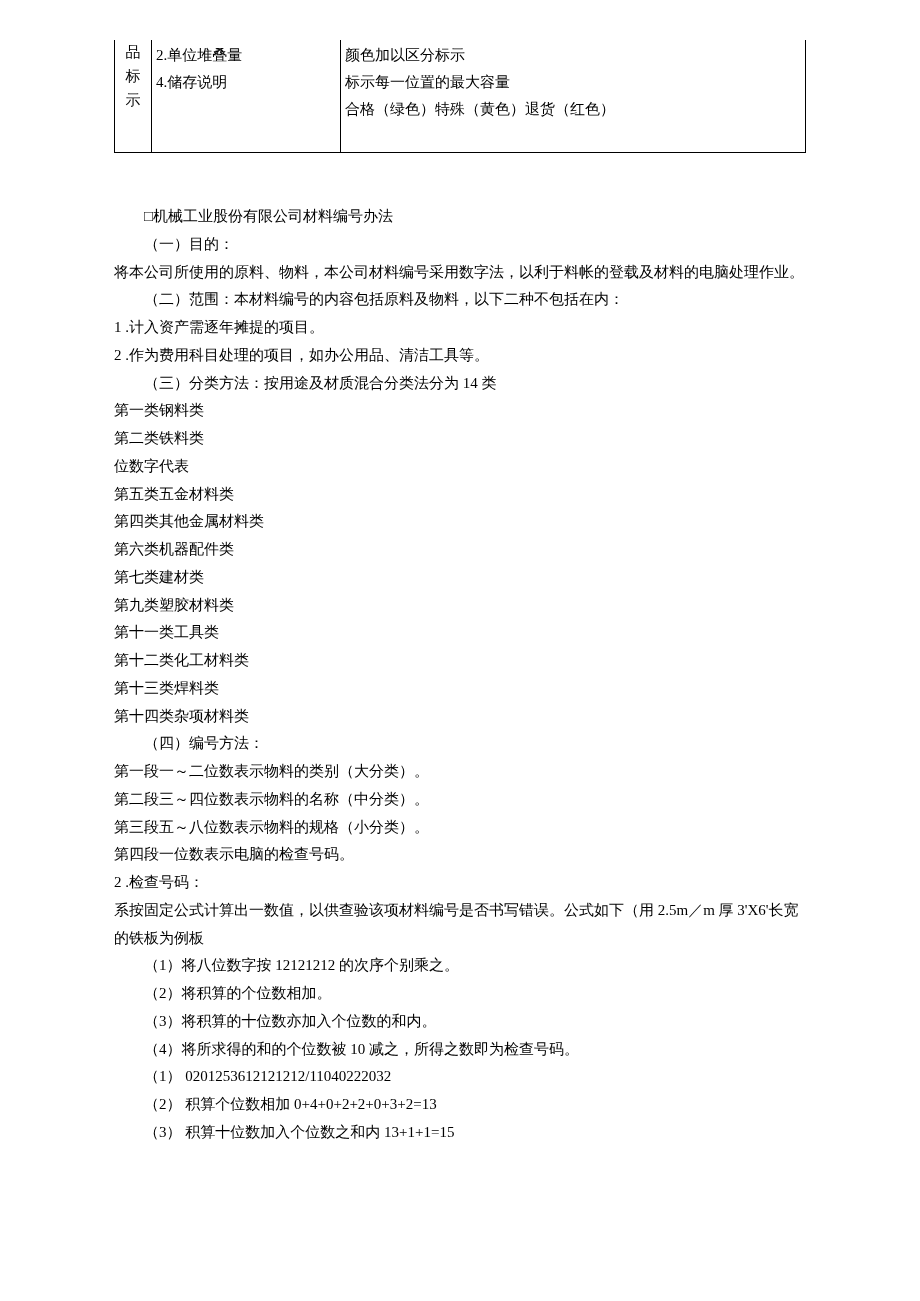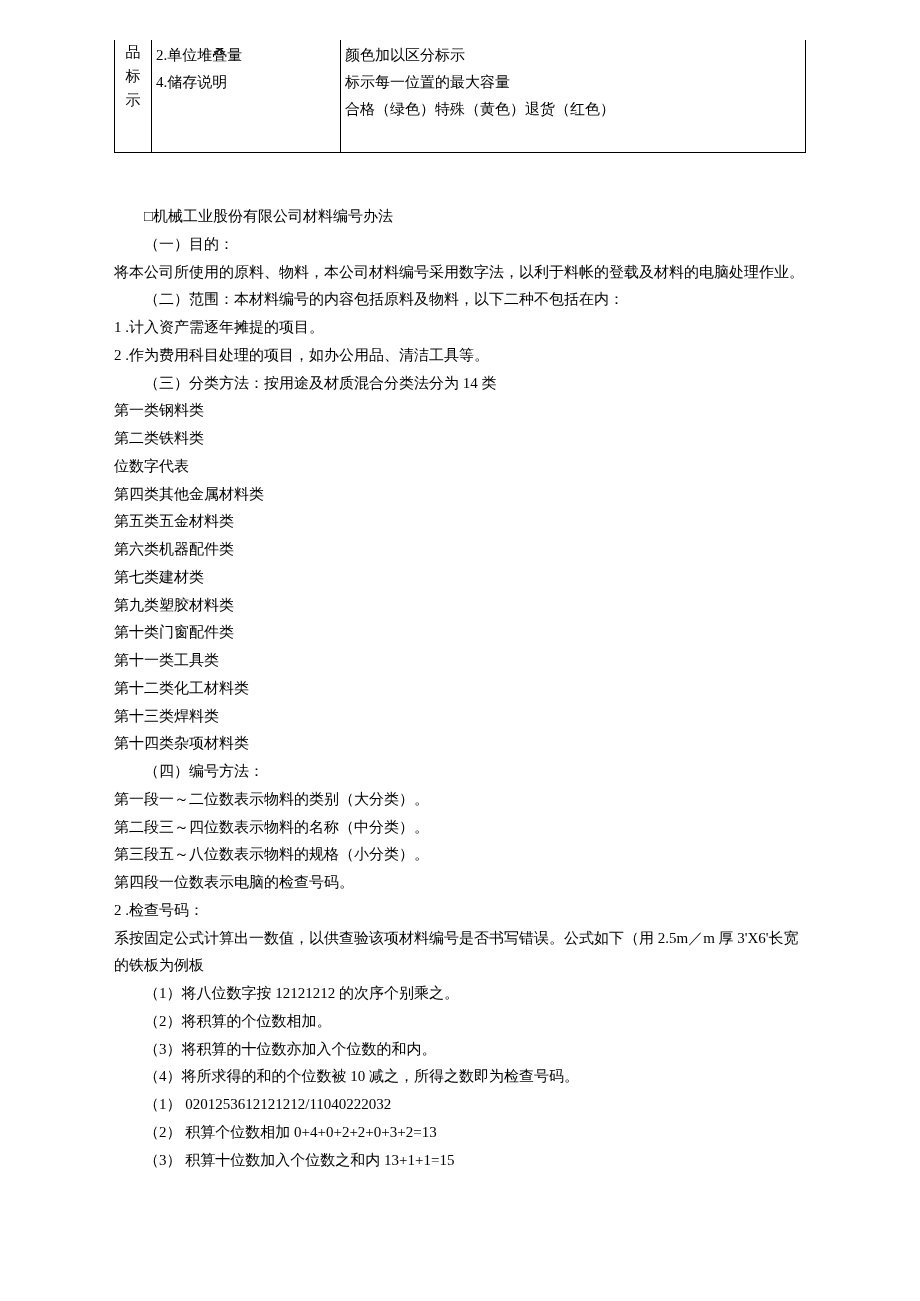--- a/index.html
+++ b/index.html
@@ -91,26 +91,25 @@
     <p>将本公司所使用的原料、物料，本公司材料编号采用数字法，以利于料帐的登载及材料的电脑处理作业。</p>
 
     <p class="indent">（二）范围：本材料编号的内容包括原料及物料，以下二种不包括在内：</p>
     <p>1 .计入资产需逐年摊提的项目。</p>
     <p>2 .作为费用科目处理的项目，如办公用品、清洁工具等。</p>
 
     <p class="indent">（三）分类方法：按用途及材质混合分类法分为 14 类</p>
     <p>第一类钢料类</p>
     <p>第二类铁料类</p>
     <p>位数字代表</p>
+    <p>第五类五金材料类</p>
     <p>第四类其他金属材料类</p>
-    <p>第五类五金材料类</p>
     <p>第六类机器配件类</p>
     <p>第七类建材类</p>
     <p>第九类塑胶材料类</p>
-    <p>第十类门窗配件类</p>
     <p>第十一类工具类</p>
     <p>第十二类化工材料类</p>
     <p>第十三类焊料类</p>
     <p>第十四类杂项材料类</p>
 
     <p class="indent">（四）编号方法：</p>
     <p>第一段一～二位数表示物料的类别（大分类）。</p>
     <p>第二段三～四位数表示物料的名称（中分类）。</p>
     <p>第三段五～八位数表示物料的规格（小分类）。</p>
     <p>第四段一位数表示电脑的检查号码。</p>

